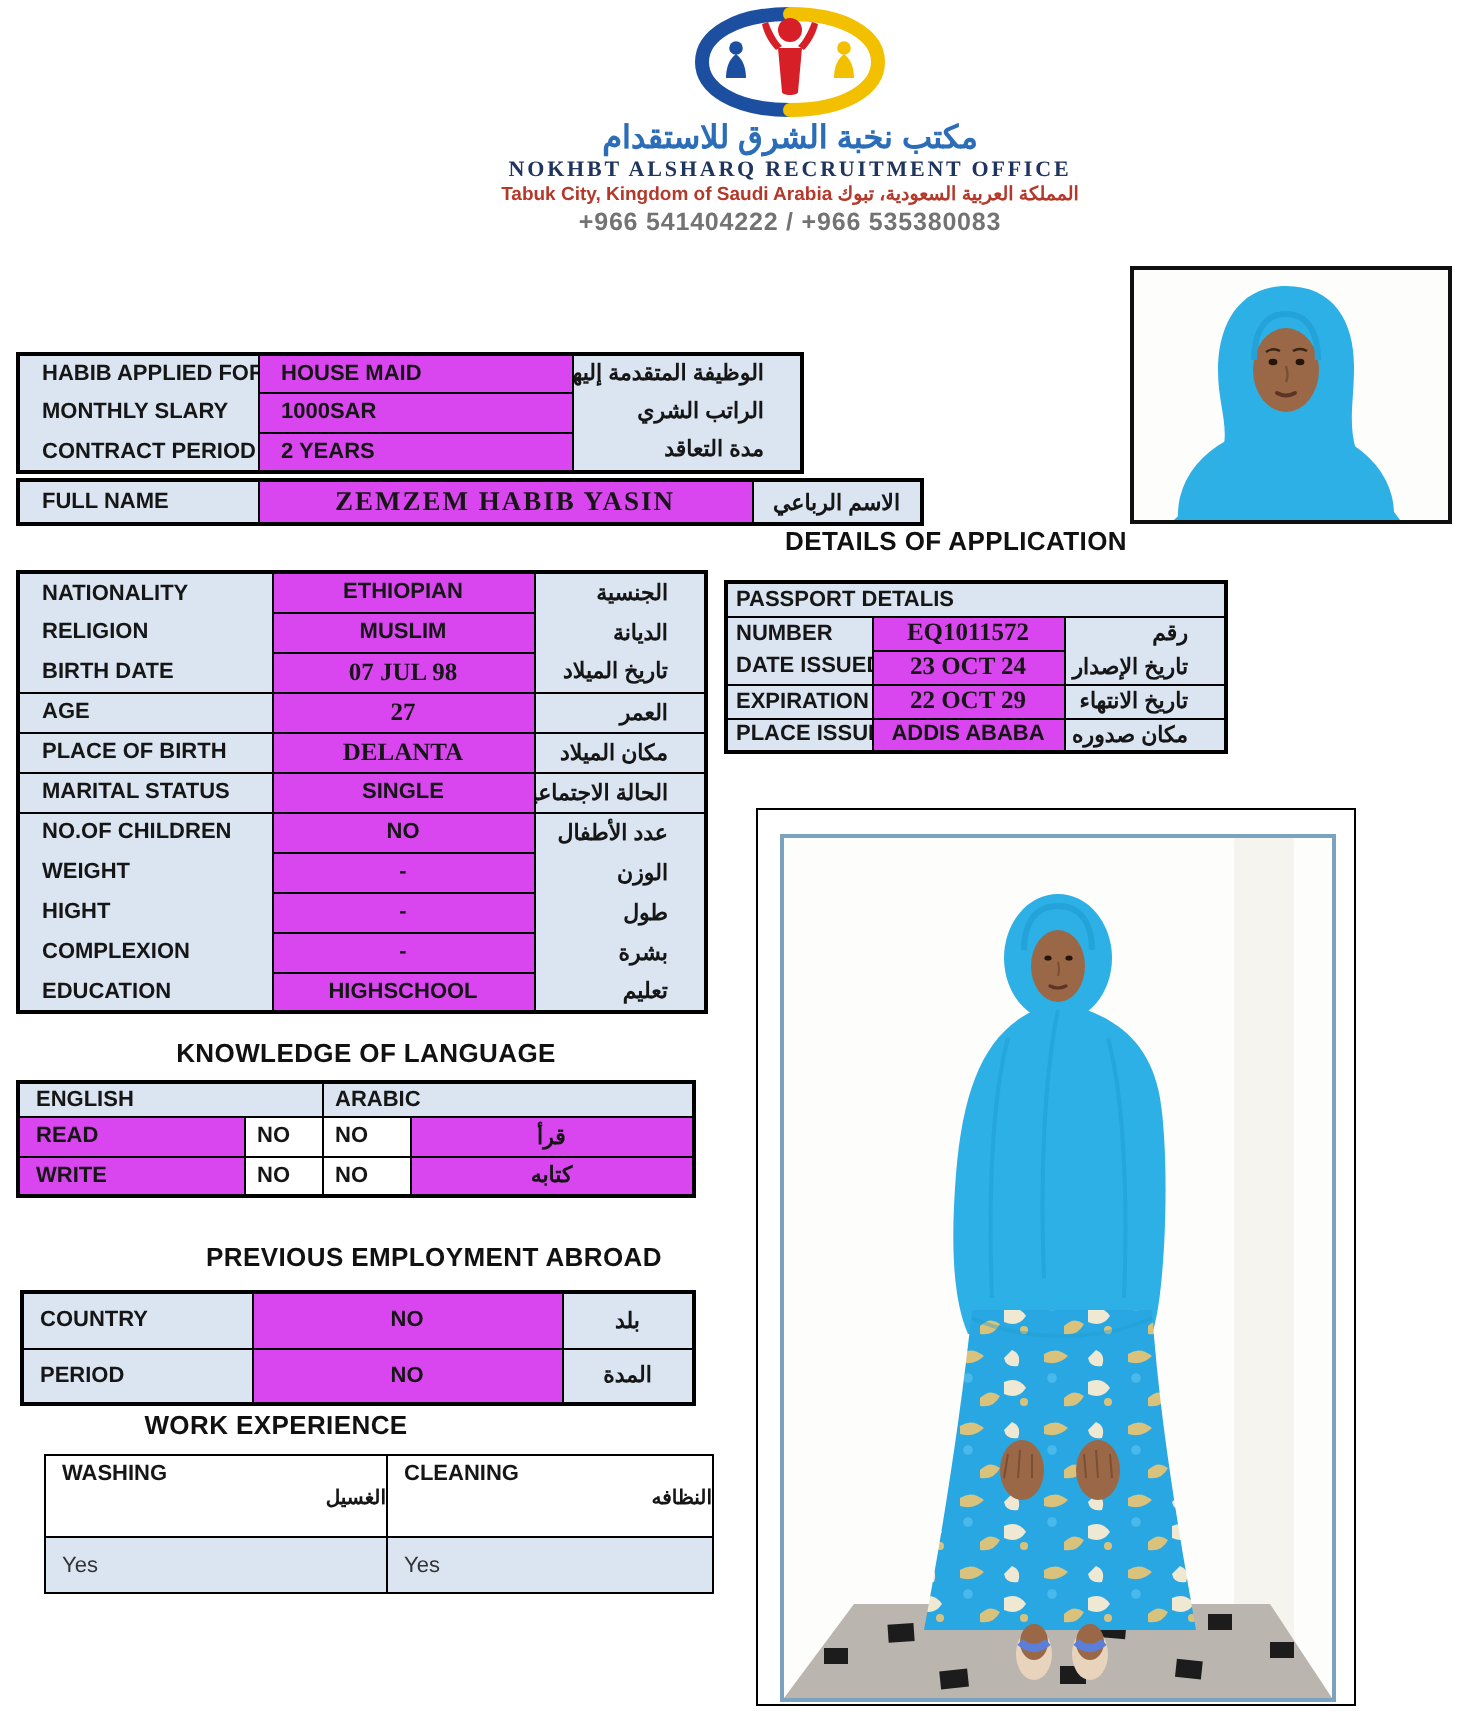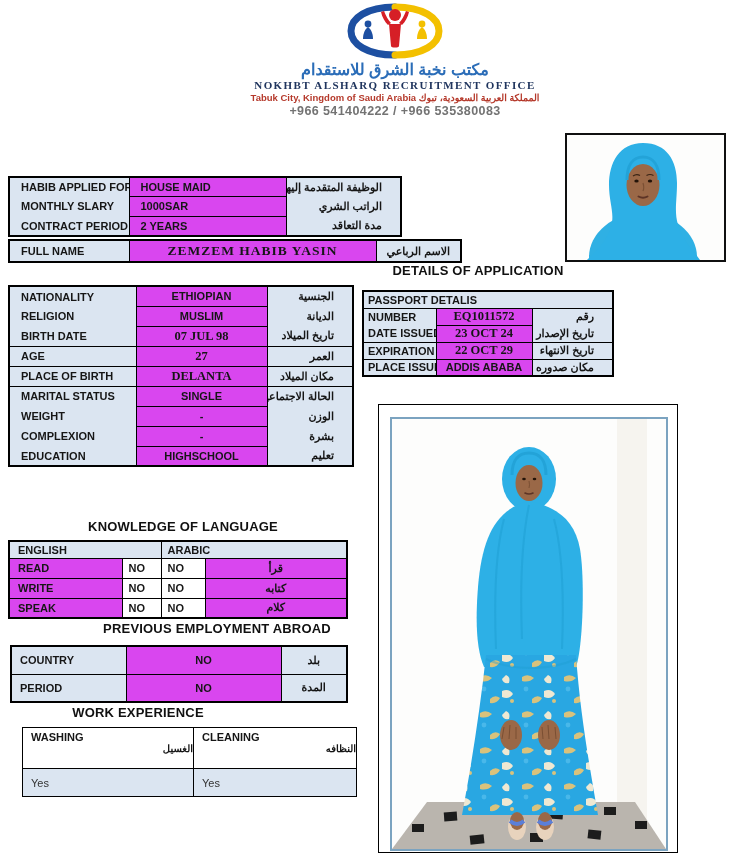--- a/index.html
+++ b/index.html
@@ -185,23 +185,33 @@
     <td class="blue lbl">PLACE OF BIRTH</td>
     <td class="white val serif">DELANTA</td>
     <td class="blue arc">مكان الميلاد</td>
   </tr>
   <tr>
     <td class="blue lbl">MARITAL STATUS</td>
     <td class="white val">SINGLE</td>
     <td class="blue arc">الحالة الاجتماعية</td>
   </tr>
   <tr>
+    <td class="blue lbl nb">NO.OF CHILDREN</td>
+    <td class="white val">NO</td>
+    <td class="blue arc nb">عدد الأطفال</td>
+  </tr>
+  <tr>
     <td class="blue lbl nt nb">WEIGHT</td>
     <td class="white val">-</td>
     <td class="blue arc nt nb">الوزن</td>
+  </tr>
+  <tr>
+    <td class="blue lbl nt nb">HIGHT</td>
+    <td class="white val">-</td>
+    <td class="blue arc nt nb">طول</td>
   </tr>
   <tr>
     <td class="blue lbl nt nb">COMPLEXION</td>
     <td class="white val">-</td>
     <td class="blue arc nt nb">بشرة</td>
   </tr>
   <tr>
     <td class="blue lbl nt">EDUCATION</td>
     <td class="white val">HIGHSCHOOL</td>
     <td class="blue arc nt">تعليم</td>
@@ -227,26 +237,20 @@
     <td class="white lbl">READ</td>
     <td class="no">NO</td>
     <td class="no">NO</td>
     <td class="white arc-c">قرأ</td>
   </tr>
   <tr>
     <td class="white lbl">WRITE</td>
     <td class="no">NO</td>
     <td class="no">NO</td>
     <td class="white arc-c">كتابه</td>
-  </tr>
-  <tr>
-    <td class="white lbl">SPEAK</td>
-    <td class="no">NO</td>
-    <td class="no">NO</td>
-    <td class="white arc-c">كلام</td>
   </tr>
 </tbody>
   </table>
 
 <div class="hd" style="left:40px;top:621px;width:354px">PREVIOUS EMPLOYMENT ABROAD</div>
 
 <table class="t-emp outer2" style="left:10px;top:645px;width:336px">
   <colgroup>
       <col style="width:115px">
       <col style="width:155px">

